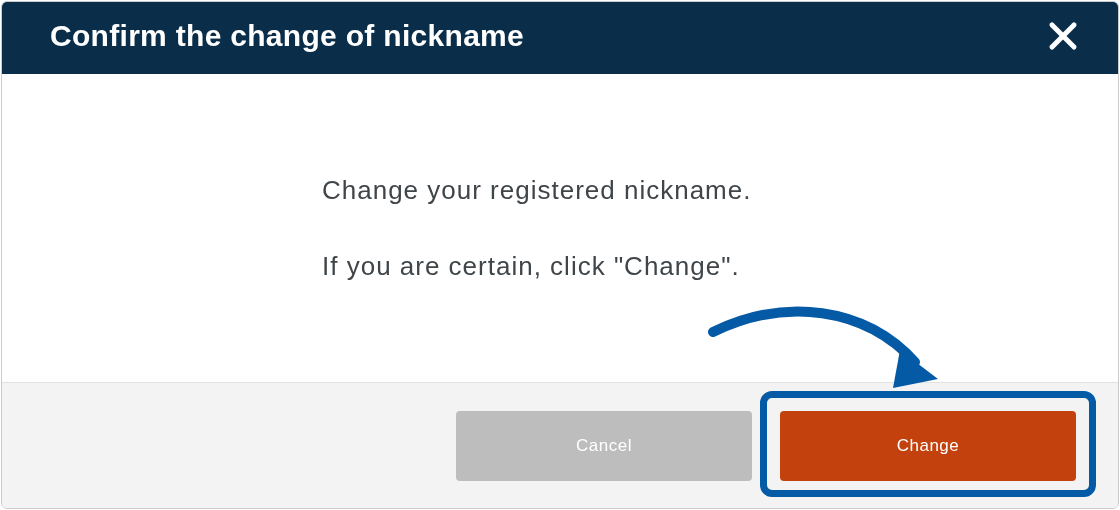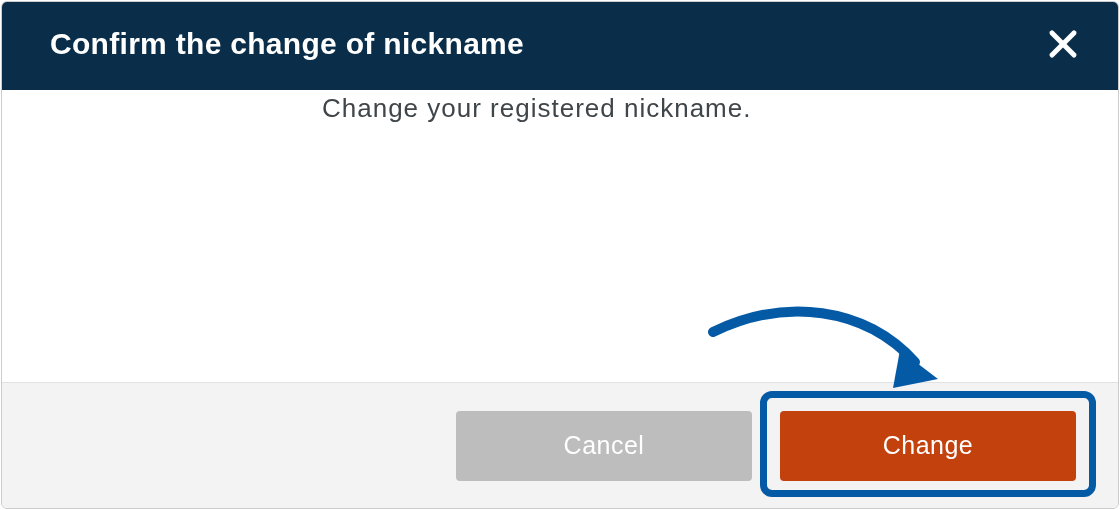--- a/index.html
+++ b/index.html
@@ -18,40 +18,41 @@
       border-radius: 6px;
       overflow: hidden;
       display: flex;
       flex-direction: column;
       position: relative;
       background: #fff;
     }
     .header {
       background: #0a2e4a;
       color: #fff;
-      height: 88px;
+      height: 72px;
       display: flex;
       align-items: center;
       justify-content: space-between;
       padding: 0 40px 4px 48px;
     }
     .header-title {
       font-size: 30px;
       font-weight: 700;
       letter-spacing: 0.3px;
     }
     .close-btn {
       cursor: pointer;
       display: flex;
       align-items: center;
       justify-content: center;
     }
     .close-btn svg { display: block; }
     .body {
       flex: 1 1 auto;
+      padding-top: 98px;
       padding-left: 320px;
       color: #3f4549;
       font-size: 26px;
       letter-spacing: 1px;
       line-height: 1.45;
     }
     .body p { margin-bottom: 38px; }
     .footer {
       height: 126px;
       background: #f3f3f3;
@@ -61,21 +62,21 @@
       justify-content: flex-end;
       padding-right: 42px;
       gap: 28px;
       position: relative;
     }
     .btn {
       width: 296px;
       height: 70px;
       border: none;
       border-radius: 4px;
-      font-size: 25px;
+      font-size: 17px;
       letter-spacing: 0.5px;
       display: flex;
       align-items: center;
       justify-content: center;
       cursor: pointer;
       font-family: inherit;
     }
     .btn-cancel {
       background: #bdbdbd;
       color: #fff;
@@ -110,20 +111,21 @@
     <div class="close-btn">
       <svg width="30" height="30" viewBox="0 0 30 30">
         <line x1="4" y1="4" x2="26" y2="26" stroke="#fff" stroke-width="5" stroke-linecap="round"></line>
         <line x1="26" y1="4" x2="4" y2="26" stroke="#fff" stroke-width="5" stroke-linecap="round"></line>
       </svg>
     </div>
   </div>
 
   <div class="body">
     <p>Change your registered nickname.</p>
+    <p>If you are certain, click "Change".</p>
   </div>
 
   <div class="footer">
     <button class="btn btn-cancel">Cancel</button>
     <button class="btn btn-primary">Change</button>
     <div class="highlight-box"></div>
   </div>
 
   <svg class="arrow" width="240" height="100" viewBox="0 0 240 100">
     <path d="M 8 30 C 80 -5, 160 5, 210 60" stroke="#055aa6" stroke-width="10" fill="none" stroke-linecap="round"></path>

